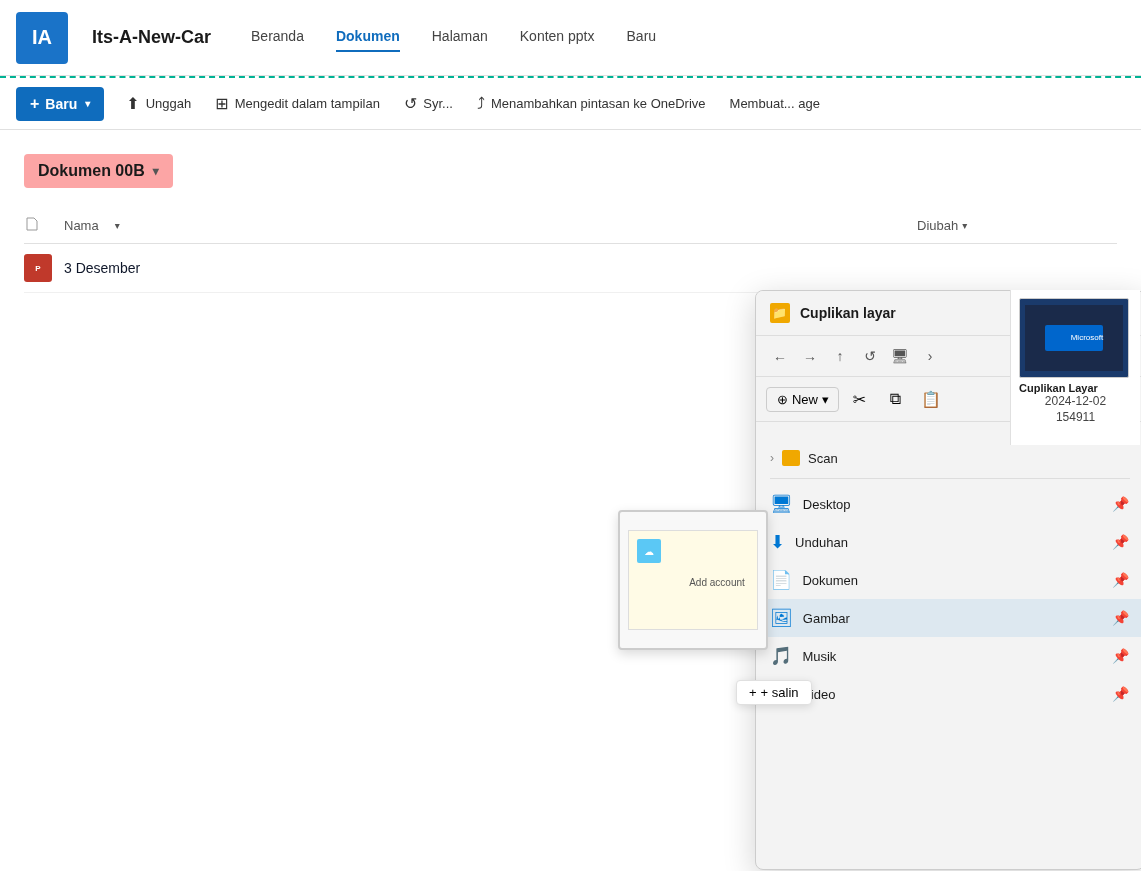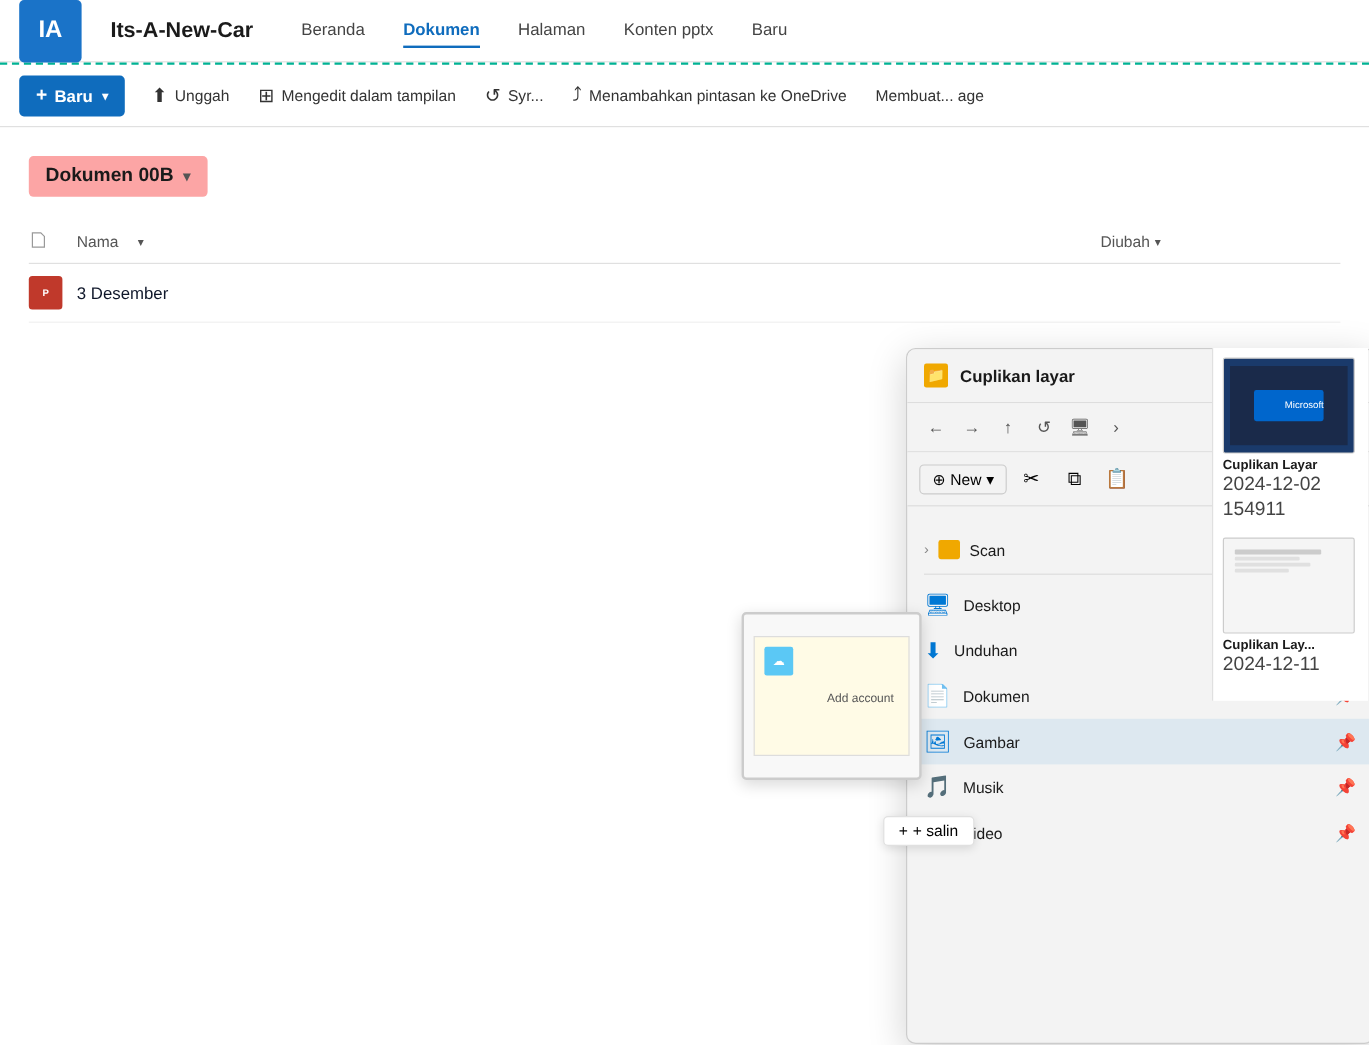--- a/index.html
+++ b/index.html
@@ -2,21 +2,21 @@
 <html><head>
   <meta charset="utf-8">
   <style>
     * { box-sizing: border-box; margin: 0; padding: 0; }
     body { font-family: 'Segoe UI', Arial, sans-serif; background: #fff; width: 1141px; height: 871px; overflow: hidden; position: relative; }
 
     
     .top-nav {
       display: flex;
       align-items: center;
-      height: 52px;
+      height: 76px;
       padding: 16px 16px;
       border-bottom: 1px solid #e0e0e0;
       gap: 24px;
     }
     .app-logo {
       width: 52px; height: 52px;
       background: #1a73c8;
       border-radius: 4px;
       display: flex; align-items: center; justify-content: center;
       color: #fff; font-size: 20px; font-weight: 700;
@@ -228,21 +228,21 @@
       background: #1a3a6b;
       border: 1px solid #ccc;
       border-radius: 2px;
       display: flex; align-items: center; justify-content: center;
       overflow: hidden;
       margin-bottom: 4px;
     }
     .thumb-img-light {
       background: #f5f5f5;
     }
-    .thumb-label { font-size: 16px; color: #444; line-height: 1.3; }
+    .thumb-label { font-size: 12px; color: #444; line-height: 1.3; text-align: center; }
     .thumb-label-bold { font-weight: 600; color: #1a1a1a; font-size: 11px; }
 
     
     .copy-tooltip {
       position: absolute;
       top: 680px; left: 736px;
       background: #fff;
       border: 1px solid #e0e0e0;
       border-radius: 4px;
       padding: 4px 12px;
@@ -465,25 +465,13 @@
         <div style="background:#0066cc; width:60%; height:40%; border-radius:2px; display:flex; align-items:center; justify-content:flex-end;">
           <span style="color:#fff; font-size:8px; text-align:center;">Microsoft</span>
         </div>
       </div>
     </div>
     <div class="thumb-label-bold">Cuplikan Layar</div>
     <div class="thumb-label">2024-12-02</div>
     <div class="thumb-label">154911</div>
   </div>
 
-  <div class="thumb-item">
-    <div class="thumb-img thumb-img-light">
-      <div style="width:90%; height:85%; display:flex; flex-direction:column; gap:2px; padding:4px;">
-        <div style="height:4px; background:#ccc; border-radius:1px; width:80%;"></div>
-        <div style="height:3px; background:#e0e0e0; border-radius:1px; width:60%;"></div>
-        <div style="height:3px; background:#e0e0e0; border-radius:1px; width:70%;"></div>
-        <div style="height:3px; background:#e0e0e0; border-radius:1px; width:50%;"></div>
-      </div>
-    </div>
-    <div class="thumb-label-bold">Cuplikan Lay...</div>
-    <div class="thumb-label">2024-12-11</div>
-  </div>
 </div>
 
 </body></html>

